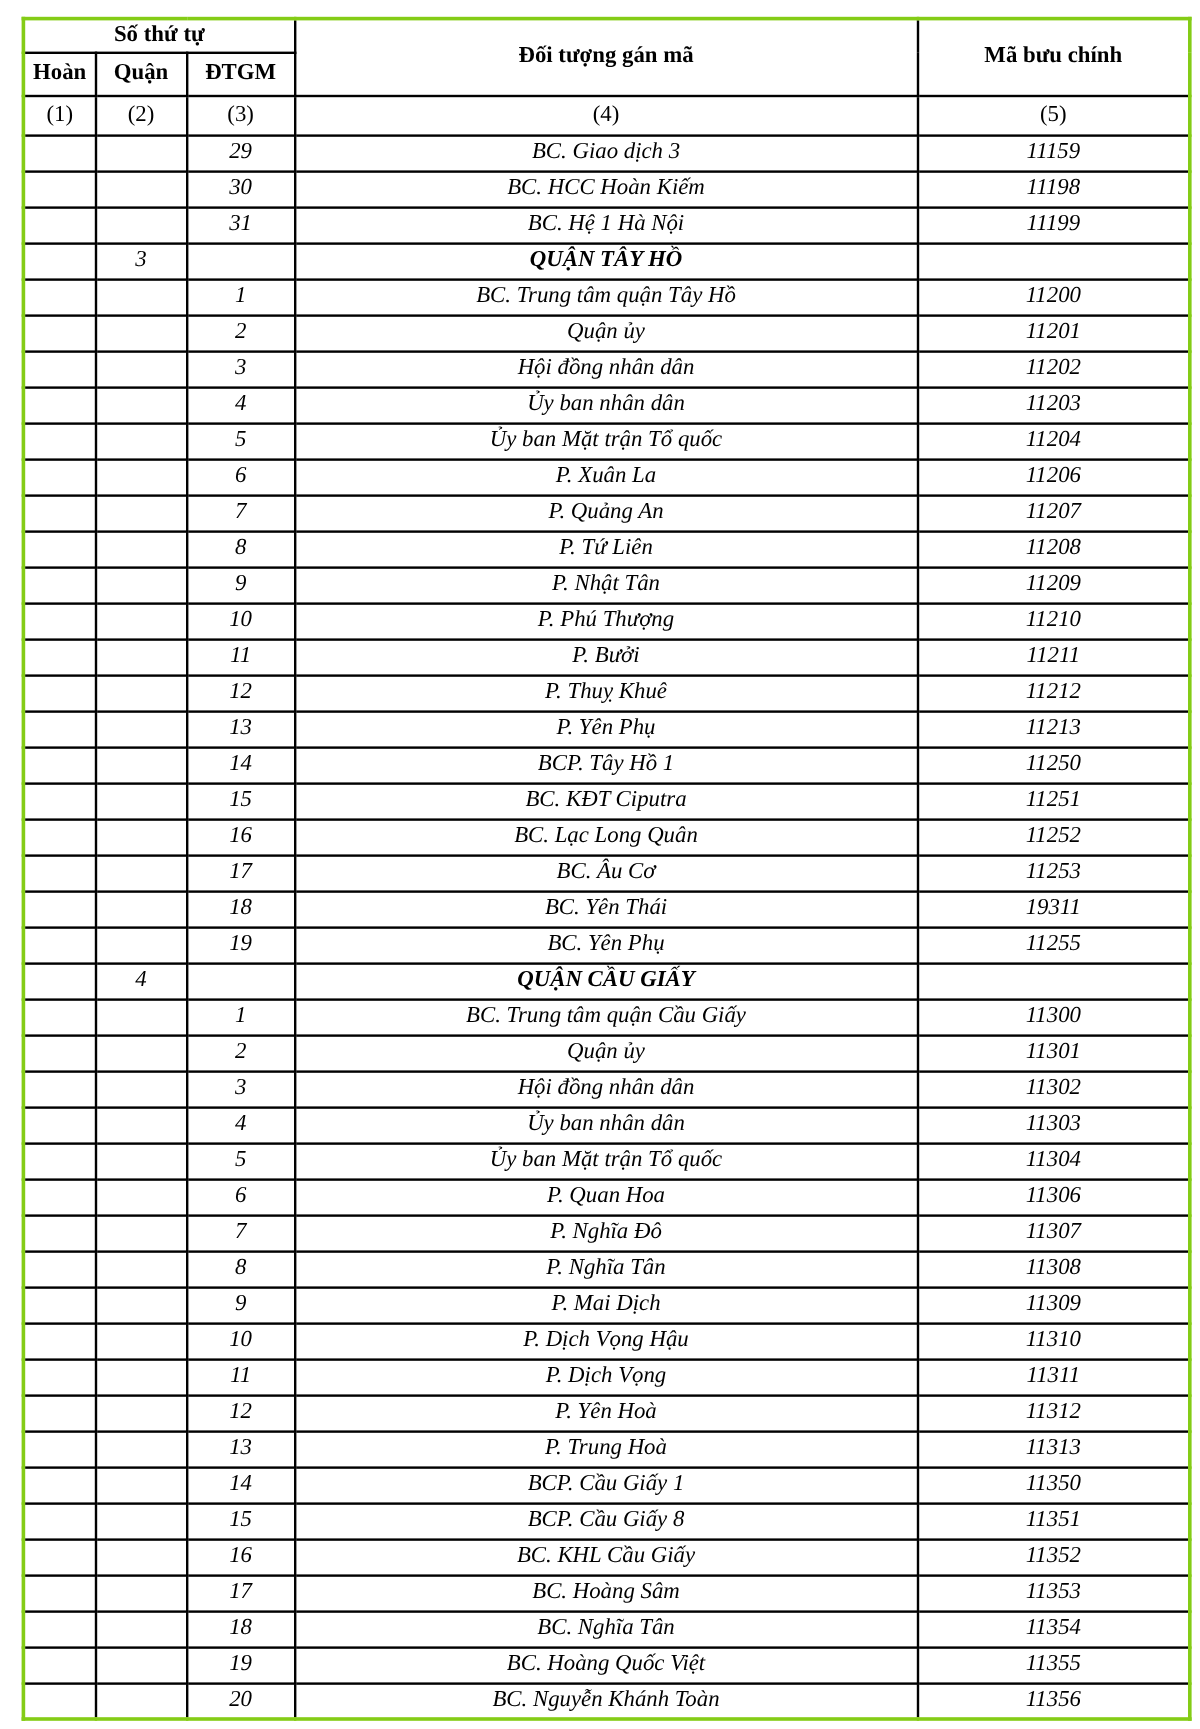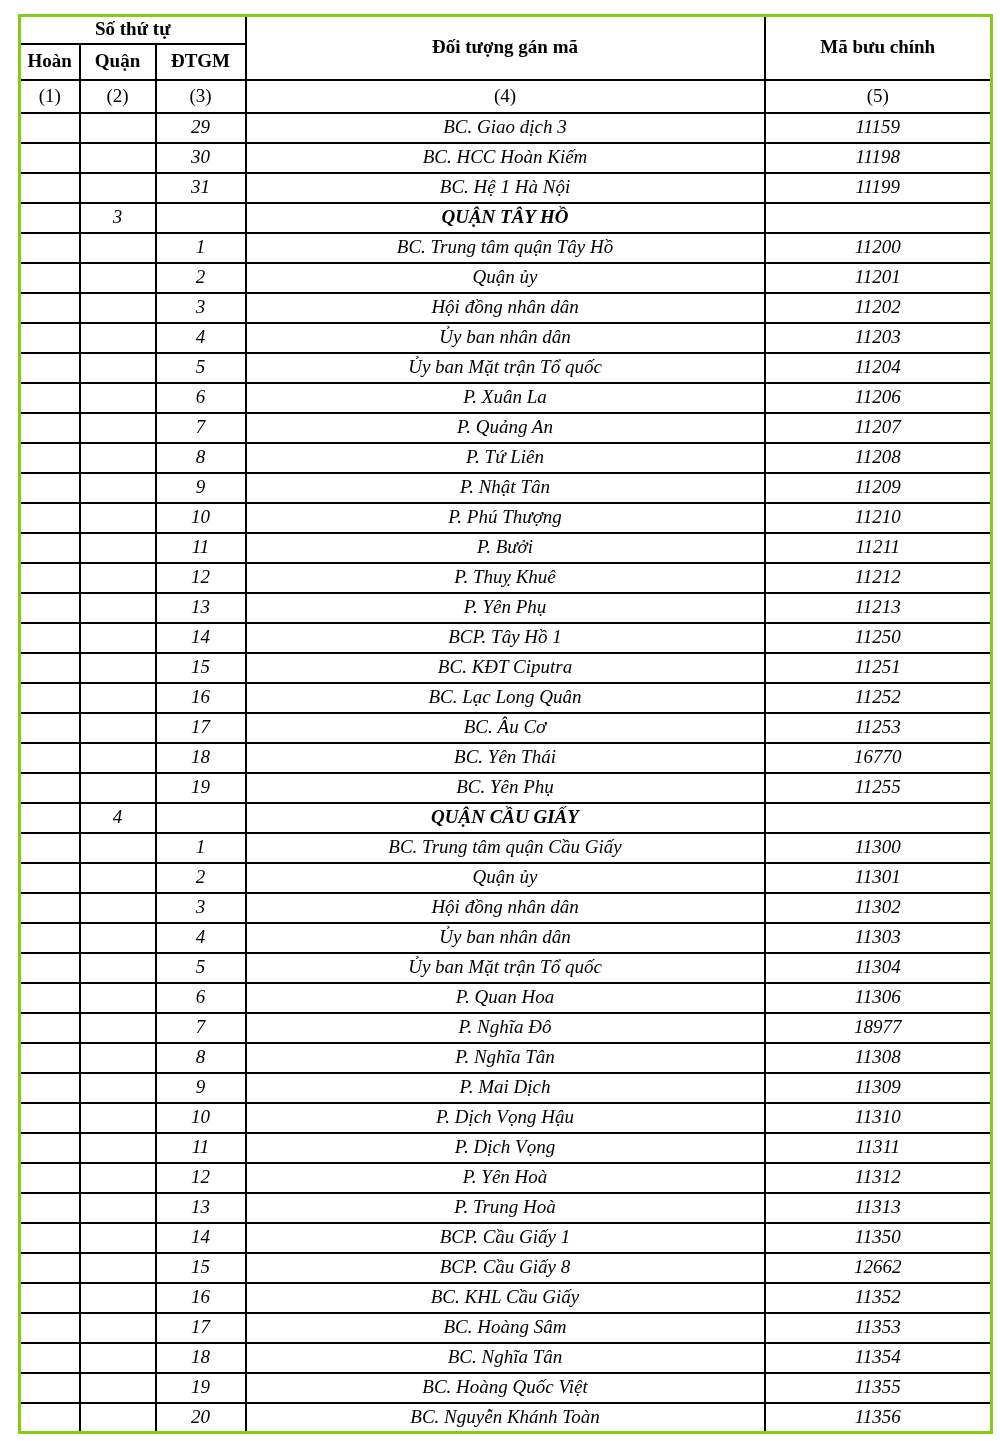--- a/index.html
+++ b/index.html
@@ -233,21 +233,21 @@
           <td class="center">&nbsp;</td>
           <td class="center">17</td>
           <td class="obj">BC. Âu Cơ</td>
           <td class="center">11253</td>
         </tr>
         <tr>
           <td class="center">&nbsp;</td>
           <td class="center">&nbsp;</td>
           <td class="center">18</td>
           <td class="obj">BC. Yên Thái</td>
-          <td class="center">16770</td>
+          <td class="center">19311</td>
         </tr>
         <tr>
           <td class="center">&nbsp;</td>
           <td class="center">&nbsp;</td>
           <td class="center">19</td>
           <td class="obj">BC. Yên Phụ</td>
           <td class="center">11255</td>
         </tr>
         <tr>
           <td class="center">&nbsp;</td>
@@ -296,21 +296,21 @@
           <td class="center">&nbsp;</td>
           <td class="center">6</td>
           <td class="obj">P. Quan Hoa</td>
           <td class="center">11306</td>
         </tr>
         <tr>
           <td class="center">&nbsp;</td>
           <td class="center">&nbsp;</td>
           <td class="center">7</td>
           <td class="obj">P. Nghĩa Đô</td>
-          <td class="center">18977</td>
+          <td class="center">11307</td>
         </tr>
         <tr>
           <td class="center">&nbsp;</td>
           <td class="center">&nbsp;</td>
           <td class="center">8</td>
           <td class="obj">P. Nghĩa Tân</td>
           <td class="center">11308</td>
         </tr>
         <tr>
           <td class="center">&nbsp;</td>
@@ -352,21 +352,21 @@
           <td class="center">&nbsp;</td>
           <td class="center">14</td>
           <td class="obj">BCP. Cầu Giấy 1</td>
           <td class="center">11350</td>
         </tr>
         <tr>
           <td class="center">&nbsp;</td>
           <td class="center">&nbsp;</td>
           <td class="center">15</td>
           <td class="obj">BCP. Cầu Giấy 8</td>
-          <td class="center">12662</td>
+          <td class="center">11351</td>
         </tr>
         <tr>
           <td class="center">&nbsp;</td>
           <td class="center">&nbsp;</td>
           <td class="center">16</td>
           <td class="obj">BC. KHL Cầu Giấy</td>
           <td class="center">11352</td>
         </tr>
         <tr>
           <td class="center">&nbsp;</td>

